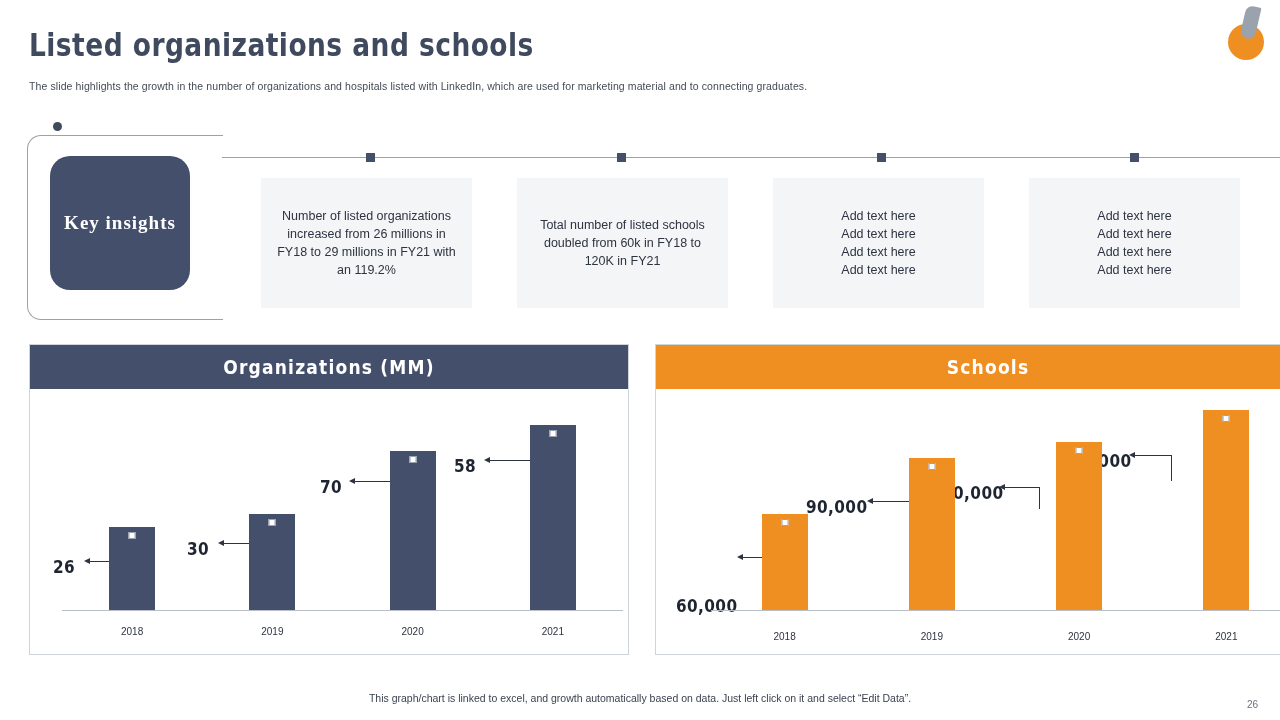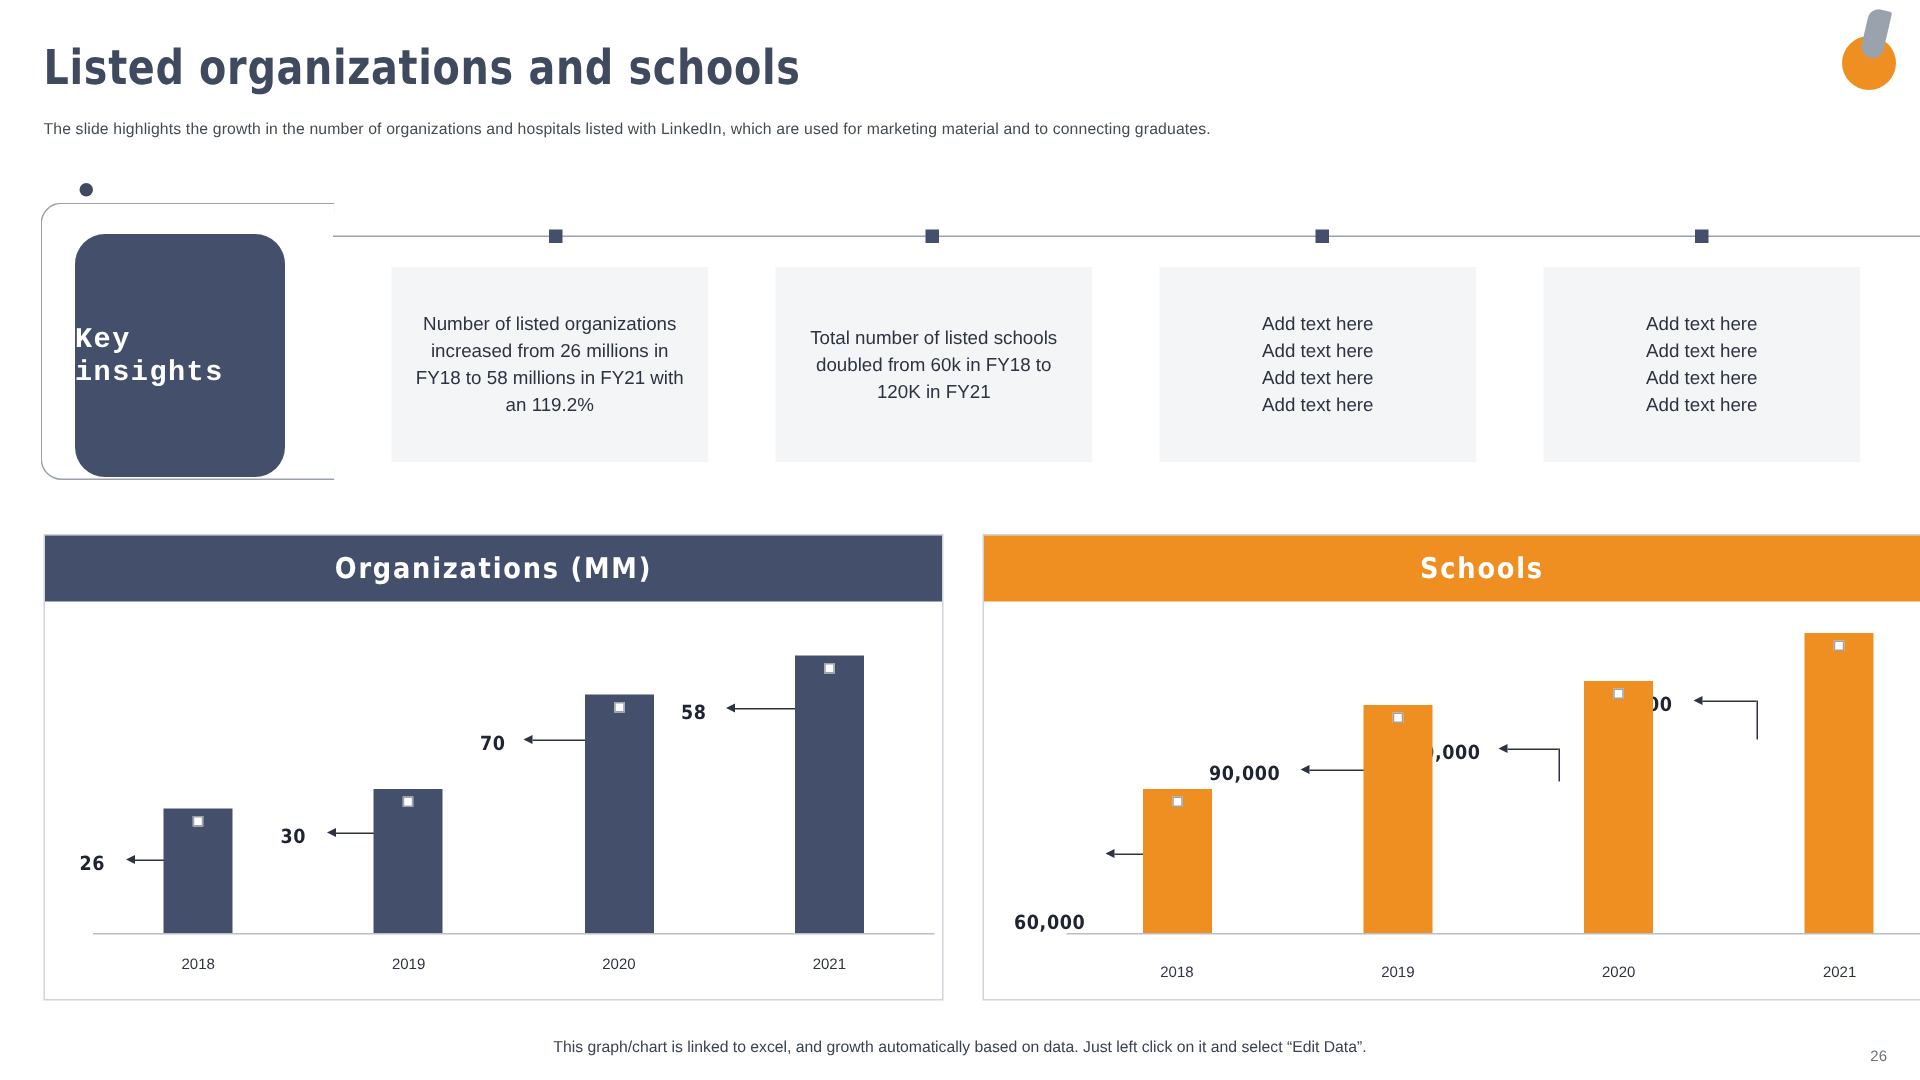--- a/index.html
+++ b/index.html
@@ -74,29 +74,29 @@
   .bracket-dot {
     position: absolute;
     left: 53px; top: 122px;
     width: 9px; height: 9px;
     border-radius: 50%;
     background: #3f4a5f;
   }
   .key-insights {
     position: absolute;
     left: 50px; top: 156px;
-    width: 140px; height: 162px;
+    width: 140px; height: 134px;
     background: #44506b;
     border-radius: 20px;
     color: #ffffff;
     display: flex; align-items: center; justify-content: center;
     font-size: 19px;
     font-weight: bold;
     letter-spacing: 1px;
-    font-family: Liberation Mono, monospace;
+    font-family: Liberation Serif, serif;
   }
 
   
   .card {
     position: absolute;
     top: 178px;
     width: 211px; height: 130px;
     background: #f4f5f7;
     display: flex; align-items: center; justify-content: center;
     text-align: center;
@@ -118,21 +118,21 @@
     background: #44506b;
   }
   .tick.t1 { left: 366px; }
   .tick.t2 { left: 617px; }
   .tick.t3 { left: 877px; }
   .tick.t4 { left: 1130px; }
 
   
   .panel {
     position: absolute;
-    top: 356px;
+    top: 344px;
     border: 1px solid #cfd3da;
     background: #ffffff;
   }
   .panel.left  { left: 29px;  width: 600px; height: 311px; }
   .panel.right { left: 655px; width: 666px; height: 311px; }
 
   .panel-header {
     height: 44px;
     display: flex; align-items: center; justify-content: center;
     color: #ffffff;
@@ -200,21 +200,21 @@
     justify-content: space-around;
     font-size: 10px;
     color: #2d3340;
   }
   .panel.right .xlabels { left: 55px; right: 20px; bottom: 13px; }
   .xlabels span { width: 25%; text-align: center; }
 
   
   .callout {
     position: absolute;
-    font-size: 13px;
+    font-size: 17px;
     font-weight: bold;
     color: #1e2430;
     letter-spacing: 0.4px;
     font-family: "DejaVu Sans Condensed", "Liberation Sans Narrow", "Liberation Sans", sans-serif;
     white-space: nowrap;
   }
   .leader { position: absolute; }
   .leader .h { position: absolute; height: 1px; background: #2d3340; }
   .leader .v { position: absolute; width: 1px; background: #2d3340; }
   .leader .arrow {
@@ -255,21 +255,21 @@
 <div class="bracket"></div>
 <div class="bracket-top-line"></div>
 <div class="bracket-dot"></div>
 <div class="key-insights">Key insights</div>
 
 <div class="tick t1"></div>
 <div class="tick t2"></div>
 <div class="tick t3"></div>
 <div class="tick t4"></div>
 
-<div class="card c1">Number of listed organizations increased from 26 millions in FY18 to 58 millions in FY21 with an 119.2%</div>
+<div class="card c1">Number of listed organizations increased from 26 millions in FY18 to 29 millions in FY21 with an 119.2%</div>
 <div class="card c2">Total number of listed schools doubled from 60k in FY18 to 120K in FY21</div>
 <div class="card c3">Add text here
 Add text here
 Add text here
 Add text here</div>
 <div class="card c4">Add text here
 Add text here
 Add text here
 Add text here</div>
 

